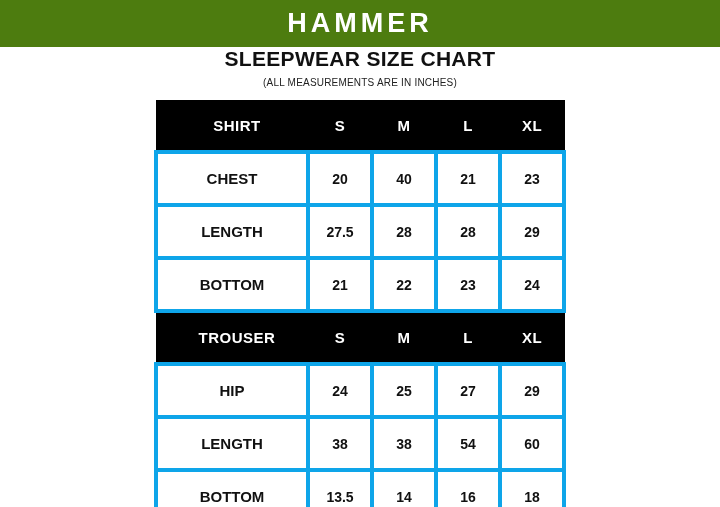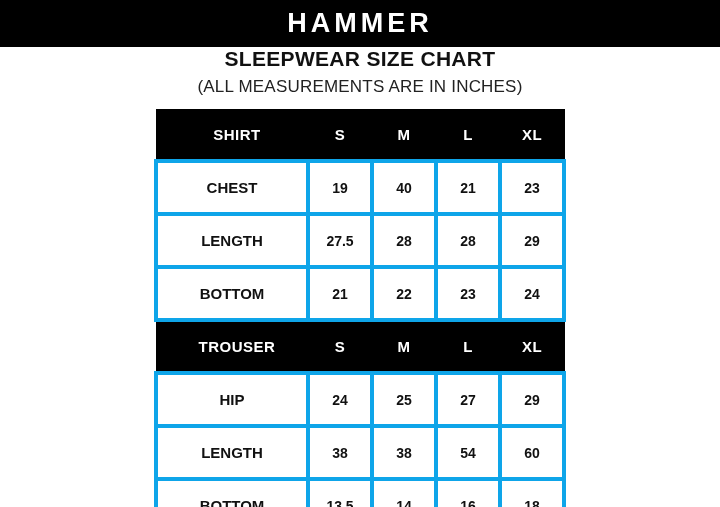--- a/index.html
+++ b/index.html
@@ -19,21 +19,21 @@
     position: relative;
     width: 720px;
     height: 507px;
     box-sizing: border-box;
   }
 
   
   .brand-bar {
     width: 100%;
     height: 47px;
-    background: #000000;
+    background: #4d7c0f;
     display: flex;
     align-items: center;
     justify-content: center;
   }
   .brand-logo {
     color: #ffffff;
     font-size: 27px;
     font-weight: bold;
     letter-spacing: 4px;
     font-family: "Liberation Sans", sans-serif;
@@ -43,21 +43,21 @@
   .titles {
     text-align: center;
   }
   .chart-title {
     font-size: 21px;
     font-weight: bold;
     letter-spacing: 0.3px;
     color: #111111;
   }
   .chart-subtitle {
-    font-size: 17px;
+    font-size: 10px;
     color: #222222;
     margin-top: 6px;
     letter-spacing: 0.2px;
   }
 
   
   .table-wrap {
     display: flex;
     justify-content: center;
     margin-top: 12px;
@@ -122,21 +122,21 @@
       <tbody>
         <tr class="header-row">
           <td class="label-cell">SHIRT</td>
           <td>S</td>
           <td>M</td>
           <td>L</td>
           <td>XL</td>
         </tr>
         <tr class="data-row">
           <td class="label-cell">CHEST</td>
-          <td class="value-cell">19</td>
+          <td class="value-cell">20</td>
           <td class="value-cell">40</td>
           <td class="value-cell">21</td>
           <td class="value-cell">23</td>
         </tr>
         <tr class="data-row">
           <td class="label-cell">LENGTH</td>
           <td class="value-cell">27.5</td>
           <td class="value-cell">28</td>
           <td class="value-cell">28</td>
           <td class="value-cell">29</td>

